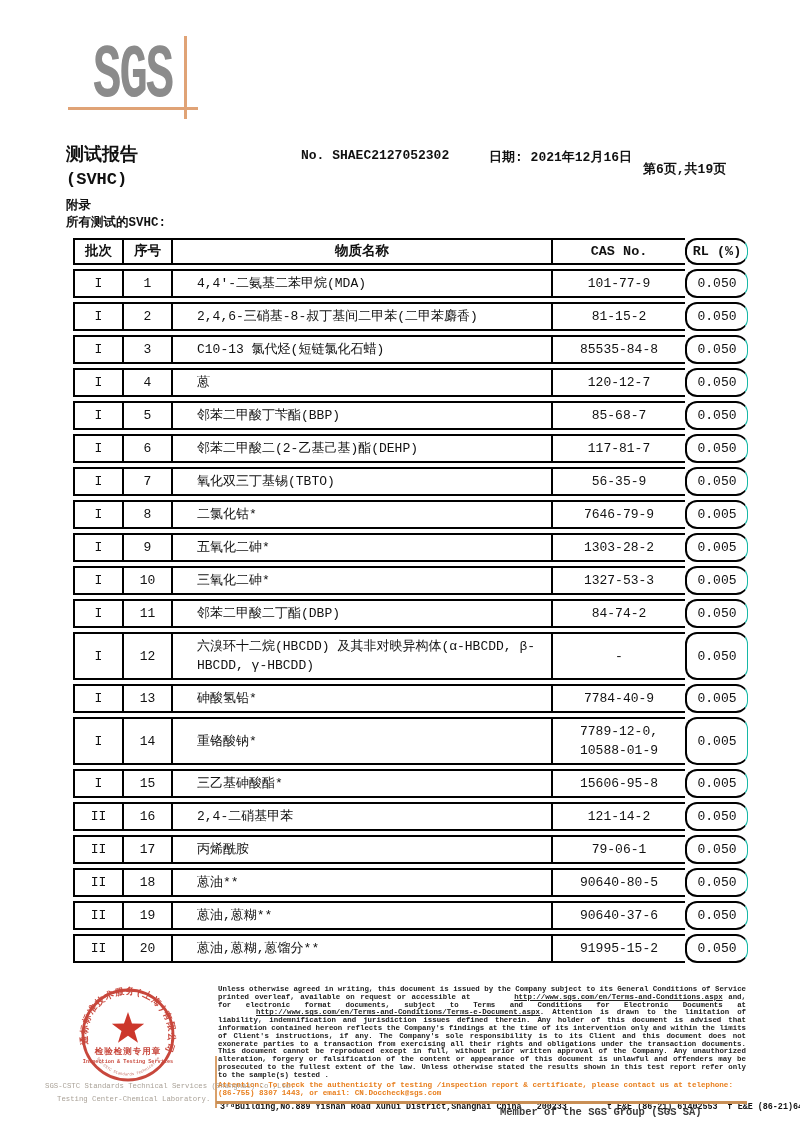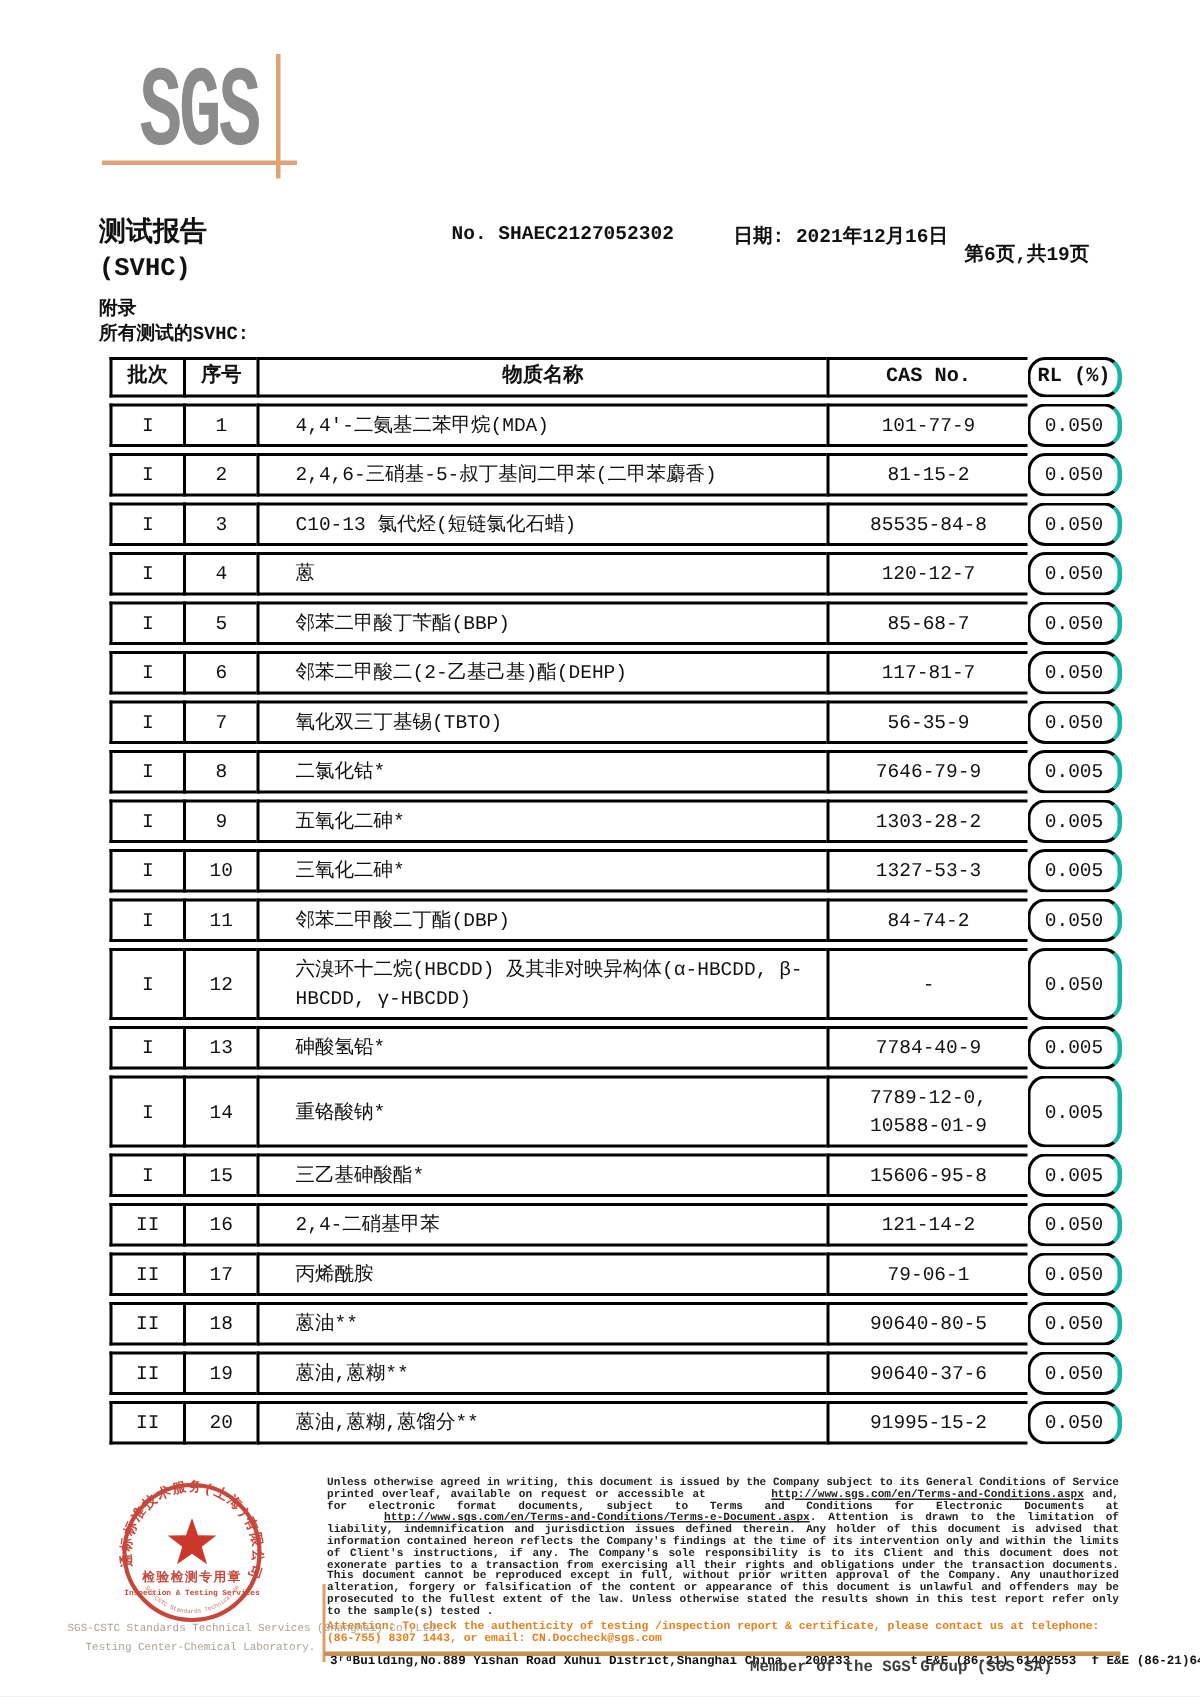--- a/index.html
+++ b/index.html
@@ -19,21 +19,21 @@
   .report-page{position:absolute;left:643px;top:160px;font-size:13px;font-weight:600;}
   .appendix{position:absolute;left:66px;top:197px;font-size:12.5px;font-weight:bold;}
   .list-intro{position:absolute;left:66px;top:214px;font-size:12.5px;font-weight:bold;}
 
   
   table.svhc{position:absolute;left:73px;top:234px;width:675px;border-collapse:separate;
              border-spacing:0 4px;table-layout:fixed;}
   table.svhc th,table.svhc td{border-top:2px solid #000;border-bottom:2px solid #000;
              border-left:2px solid #000;padding:3px 5px;font-size:13px;line-height:19px;
              vertical-align:middle;text-align:center;background:#fff;}
-  table.svhc th:last-child,table.svhc td:last-child{border-right:3px solid #14b8a6;border-radius:12px;}
+  table.svhc th:last-child,table.svhc td:last-child{border-right:1px solid #14b8a6;border-radius:12px;}
   table.svhc th{font-weight:bold;font-size:13.5px;padding:2px 3px;}
   table.svhc td.name{text-align:left;padding-left:24px;}
   table.svhc td.cas{white-space:pre-line;}
 
   
   .legal-block{position:absolute;left:218px;top:986px;width:528px;}
   .legal{font-size:7.4px;line-height:7.8px;text-align:justify;color:#222;font-weight:600;margin:0;}
   .legal .url{text-decoration:underline;padding-left:38px;}
   .attention{font-size:7.6px;line-height:8.2px;color:#e87e1c;font-weight:bold;margin:1px 0 0 0;text-align:left;}
   .address{position:absolute;left:220px;top:1079px;font-size:8.4px;line-height:11.5px;
@@ -85,21 +85,21 @@
         <tr>
       <td class="batch">I</td>
       <td class="seq">1</td>
       <td class="name">4,4'-二氨基二苯甲烷(MDA)</td>
       <td class="cas">101-77-9</td>
       <td class="rl">0.050</td>
     </tr>
         <tr>
       <td class="batch">I</td>
       <td class="seq">2</td>
-      <td class="name">2,4,6-三硝基-5-叔丁基间二甲苯(二甲苯麝香)</td>
+      <td class="name">2,4,6-三硝基-8-叔丁基间二甲苯(二甲苯麝香)</td>
       <td class="cas">81-15-2</td>
       <td class="rl">0.050</td>
     </tr>
         <tr>
       <td class="batch">I</td>
       <td class="seq">3</td>
       <td class="name">C10-13 氯代烃(短链氯化石蜡)</td>
       <td class="cas">85535-84-8</td>
       <td class="rl">0.050</td>
     </tr>

